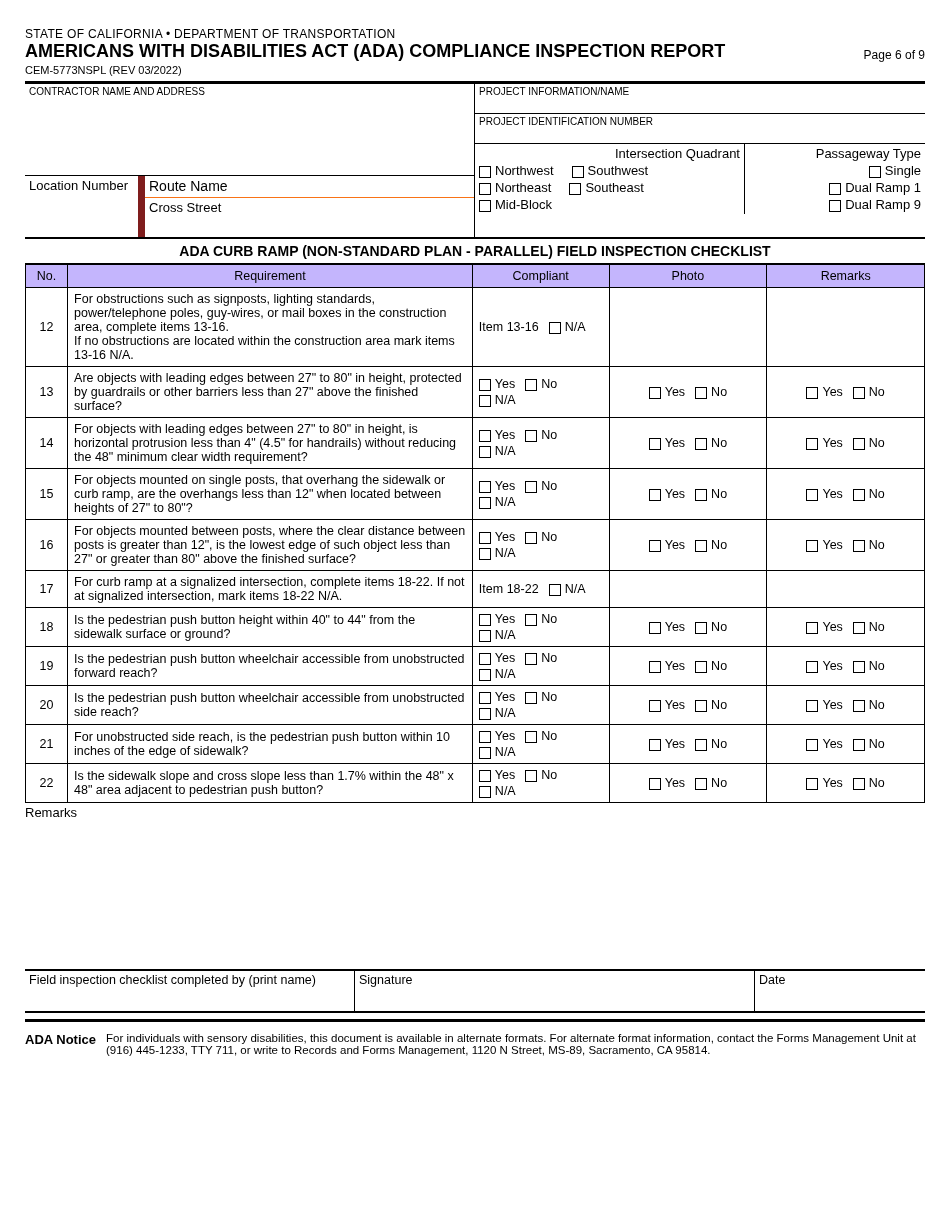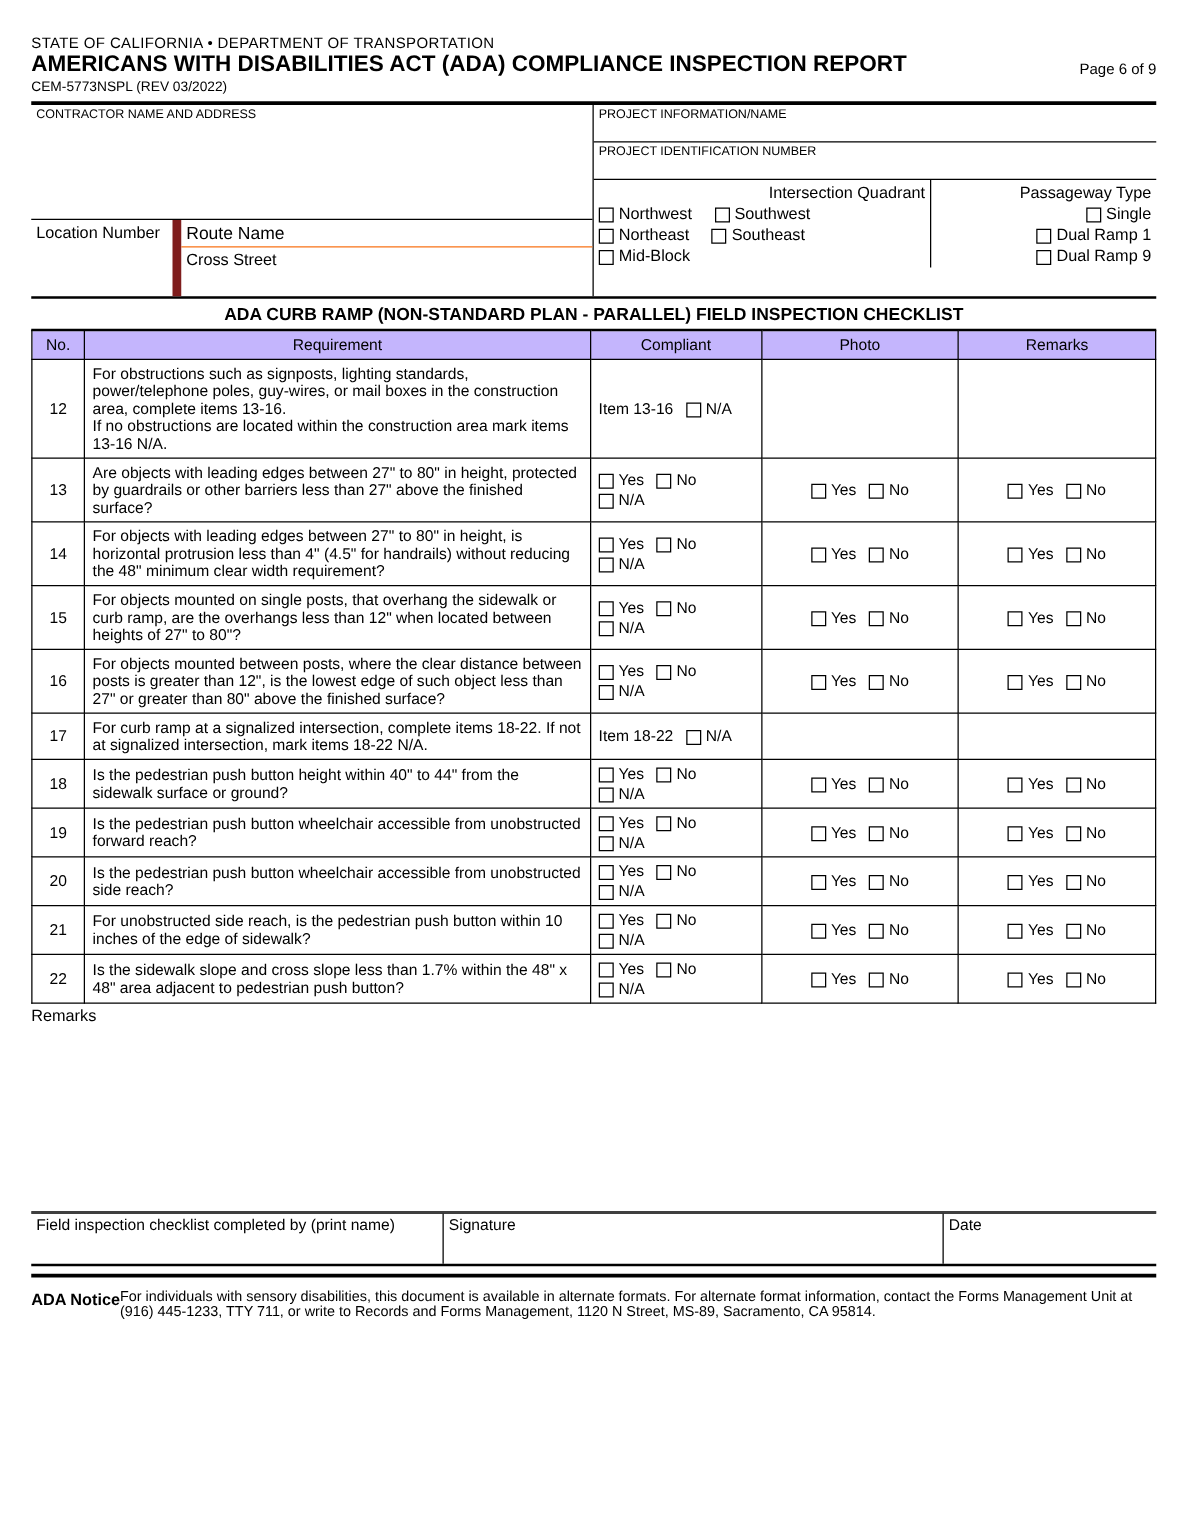--- a/index.html
+++ b/index.html
@@ -57,21 +57,21 @@
   .remarks-label { font-size: 13px; margin-top: 2px; }
   .remarks-area { min-height: 150px; border-bottom: 1px solid #000; }
 
   .sig-row { display:flex; border-top:1px solid #000; border-bottom:2px solid #000; }
   .sig-cell { padding: 2px 4px; font-size: 12.5px; min-height: 40px; border-right:1px solid #000;}
   .sig-cell:last-child { border-right:none; }
   .sig-1 { width: 330px; }
   .sig-2 { flex: 1; }
   .sig-3 { width: 170px; }
 
-  .ada-notice { display:flex; margin-top:10px; font-size:11.5px; }
+  .ada-notice { display:flex; gap:10px; margin-top:10px; font-size:11.5px; }
   .ada-label { font-weight:bold; white-space:nowrap; font-size:13px; }
   .thick-bottom { border-top: 3px solid #000; margin-top: 6px; }
 </style>
 </head>
 <body>
 
 <div class="header-row">
   <div class="header-left">
     <div class="state-line">STATE OF CALIFORNIA • DEPARTMENT OF TRANSPORTATION</div>
     <div class="title-sub">AMERICANS WITH DISABILITIES ACT (ADA) COMPLIANCE INSPECTION REPORT</div>

